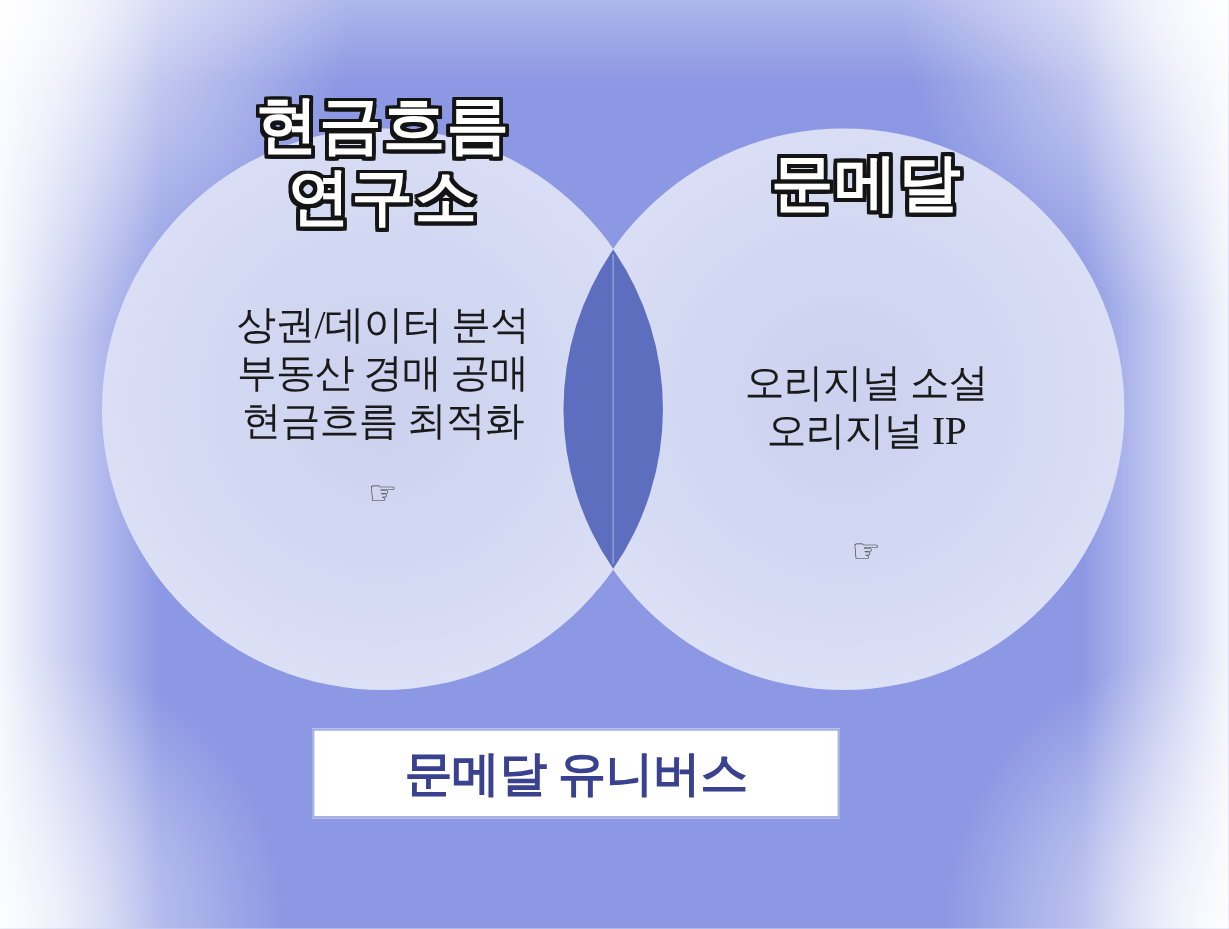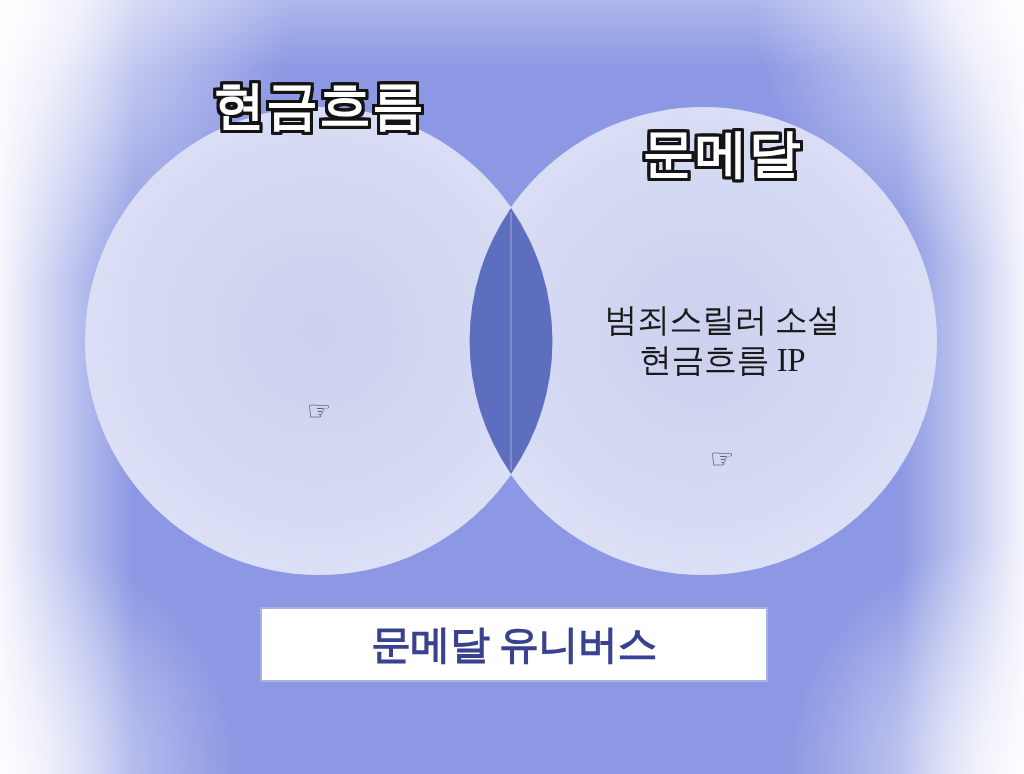--- a/index.html
+++ b/index.html
@@ -55,21 +55,21 @@
     top:434px;
     font-size:37px;
     line-height:42px;
     font-weight:800;
     color:#0e0e0e;
     letter-spacing:-0.5px;
   }
   .footer-box{
     position:absolute;
     left:260px;top:607px;
-    width:508px;height:75px;
+    width:440px;height:75px;
     box-sizing:border-box;
     background:#ffffff;
     border:2px solid #a9b1e2;
     display:flex;align-items:center;justify-content:center;
     font-size:40px;
     font-weight:700;
     color:#3a418f;
     letter-spacing:-0.5px;
   }
 </style>
@@ -87,29 +87,35 @@
       </radialGradient>
     </defs>
     <circle cx="319" cy="341" r="234" fill="url(#circFill)"></circle>
     <circle cx="703" cy="341" r="234" fill="url(#circFill)"></circle>
     <path d="M 511 208 A 234 234 0 0 1 511 474 A 234 234 0 0 1 511 208 Z" fill="#5d6ebe"></path>
     <line x1="511" y1="212" x2="511" y2="470" stroke="rgba(255,255,255,0.28)" stroke-width="1.5"></line>
   </svg>
 
   <div class="col col-left circle-title">
     <div>현금흐름</div>
+    <div>연구소</div>
+  </div>
+  <div class="col col-left items">
+    <div>상권/데이터 분석</div>
+    <div>부동산 경매 공매</div>
+    <div>현금흐름 최적화</div>
   </div>
   <div class="col col-left pointer">☞</div>
 
   <div class="col col-right circle-title">
     <div>문메달</div>
   </div>
   <div class="col col-right items">
-    <div>범죄스릴러 소설</div>
-    <div>현금흐름 IP</div>
+    <div>오리지널 소설</div>
+    <div>오리지널 IP</div>
   </div>
   <div class="col col-right pointer">☞</div>
 
   <div class="footer-box">
     <span>문메달 유니버스</span>
   </div>
 
 </div>
 
 </body></html>

